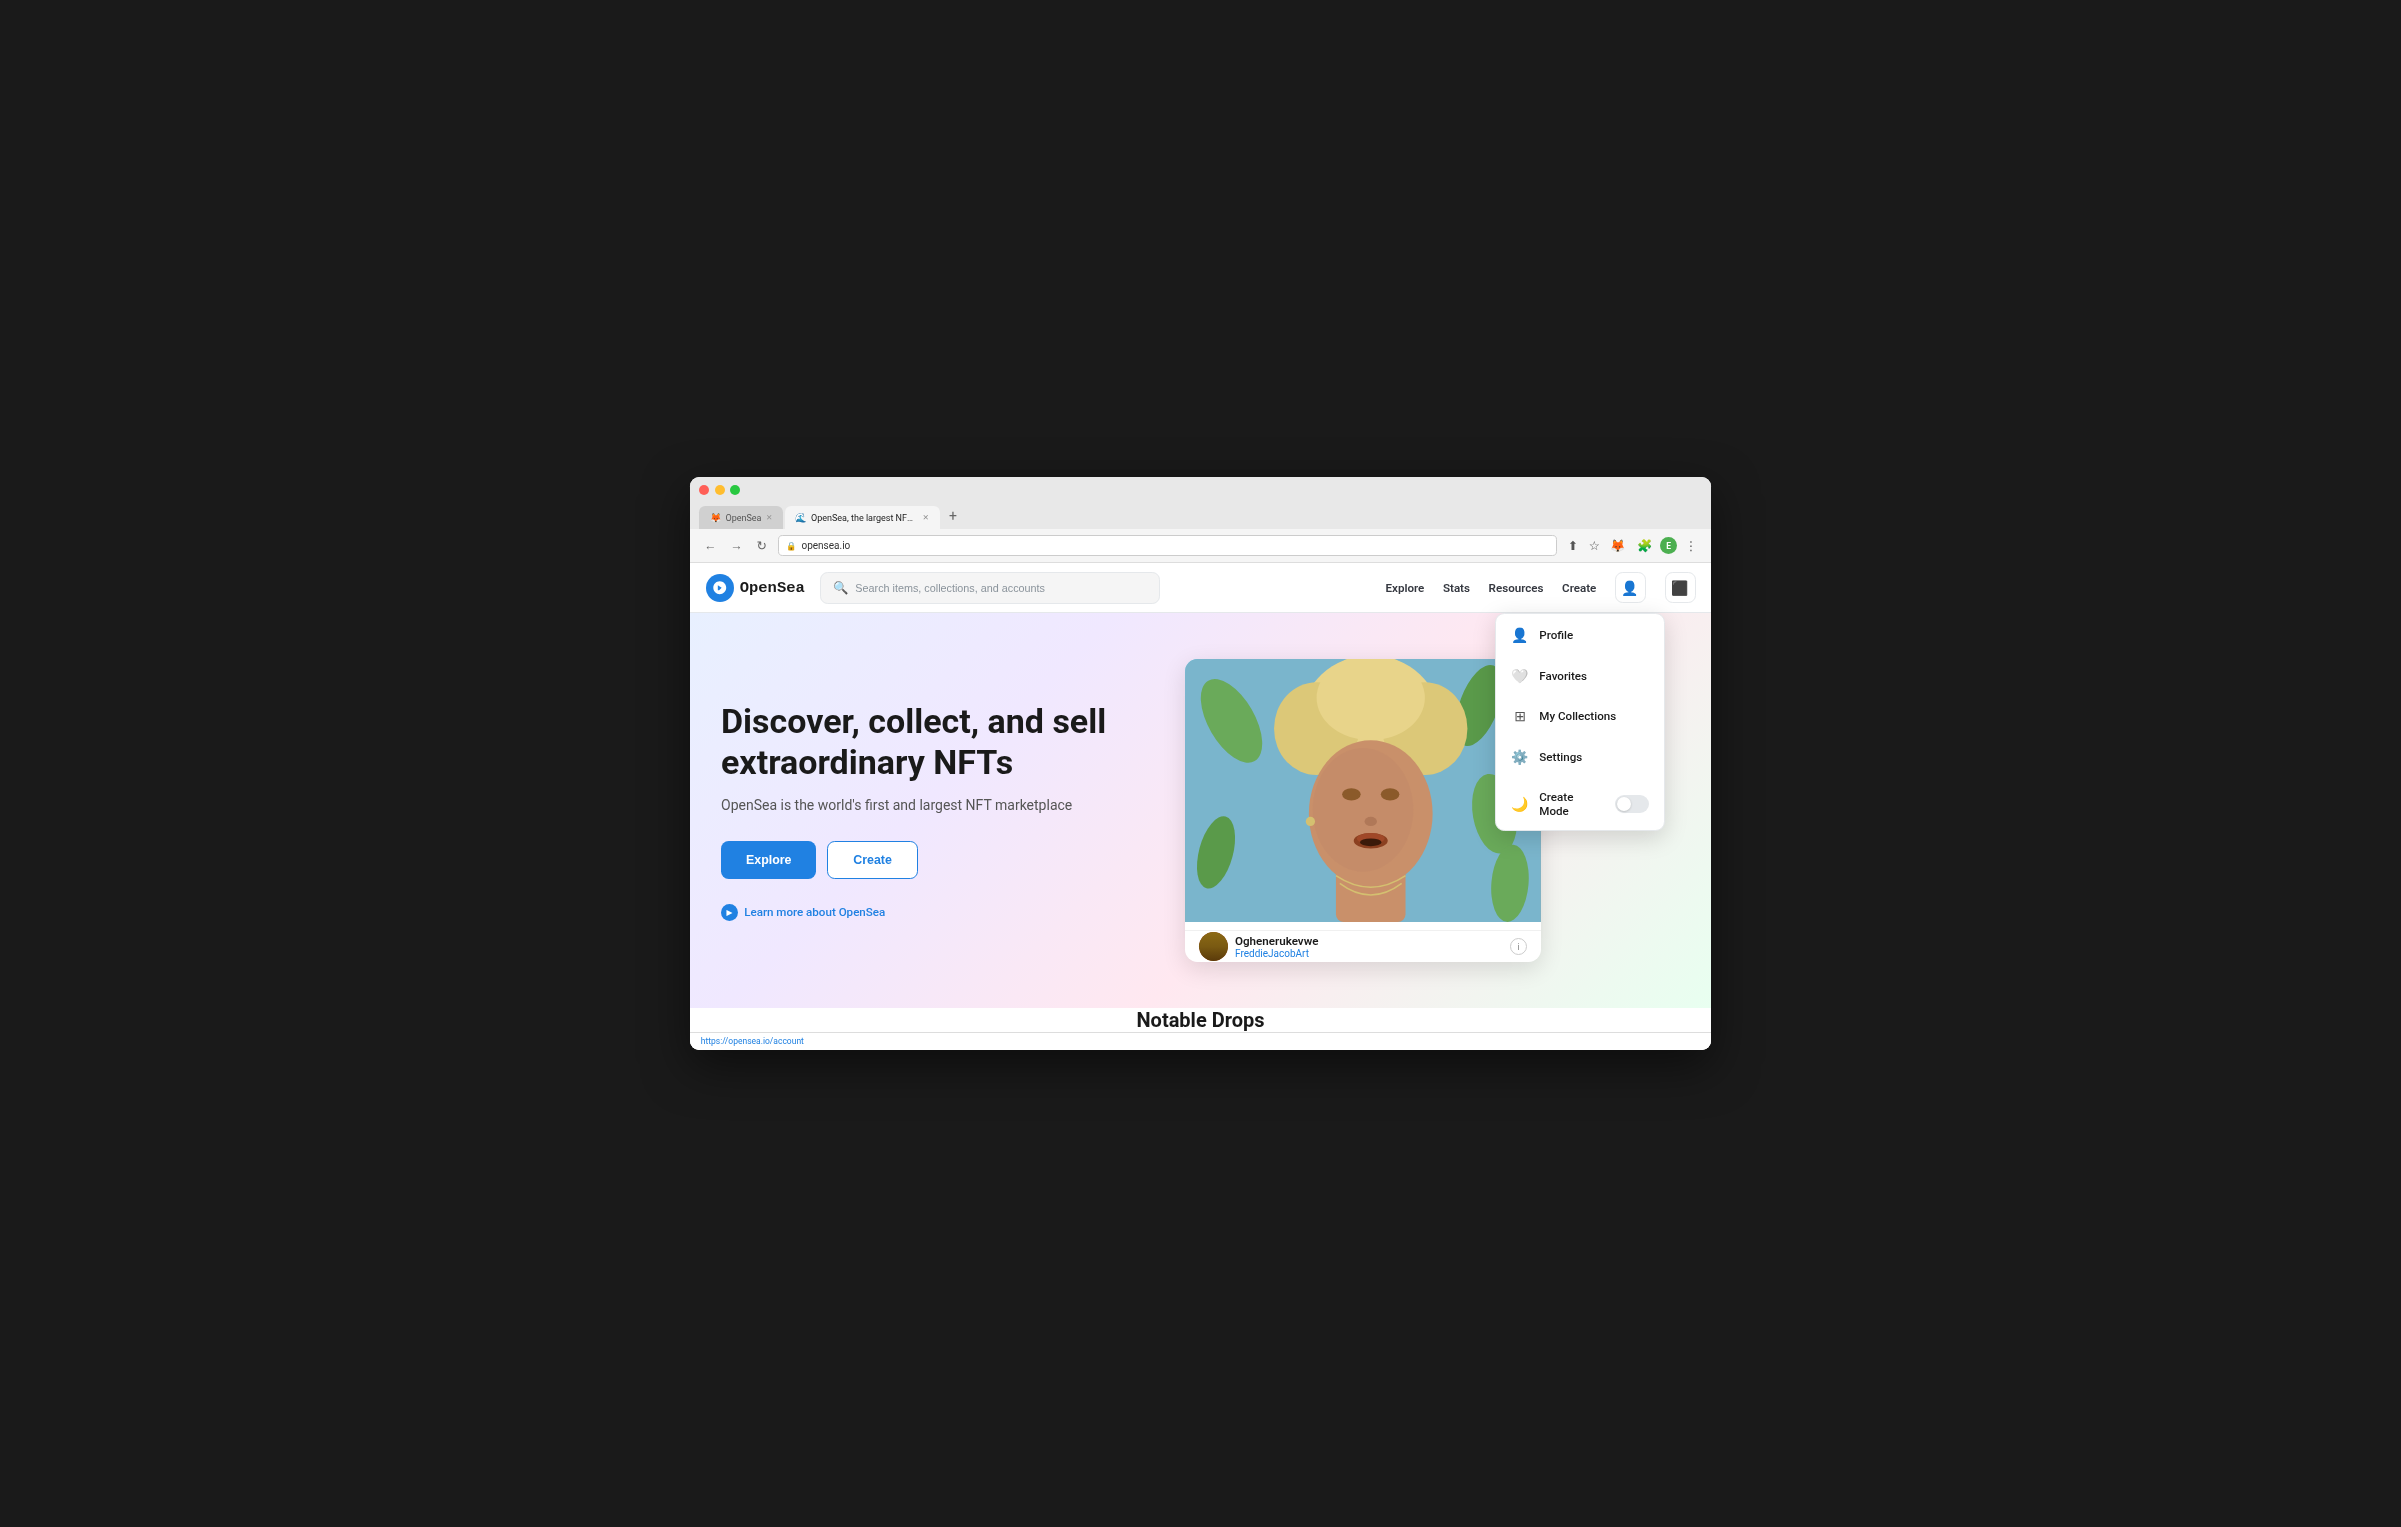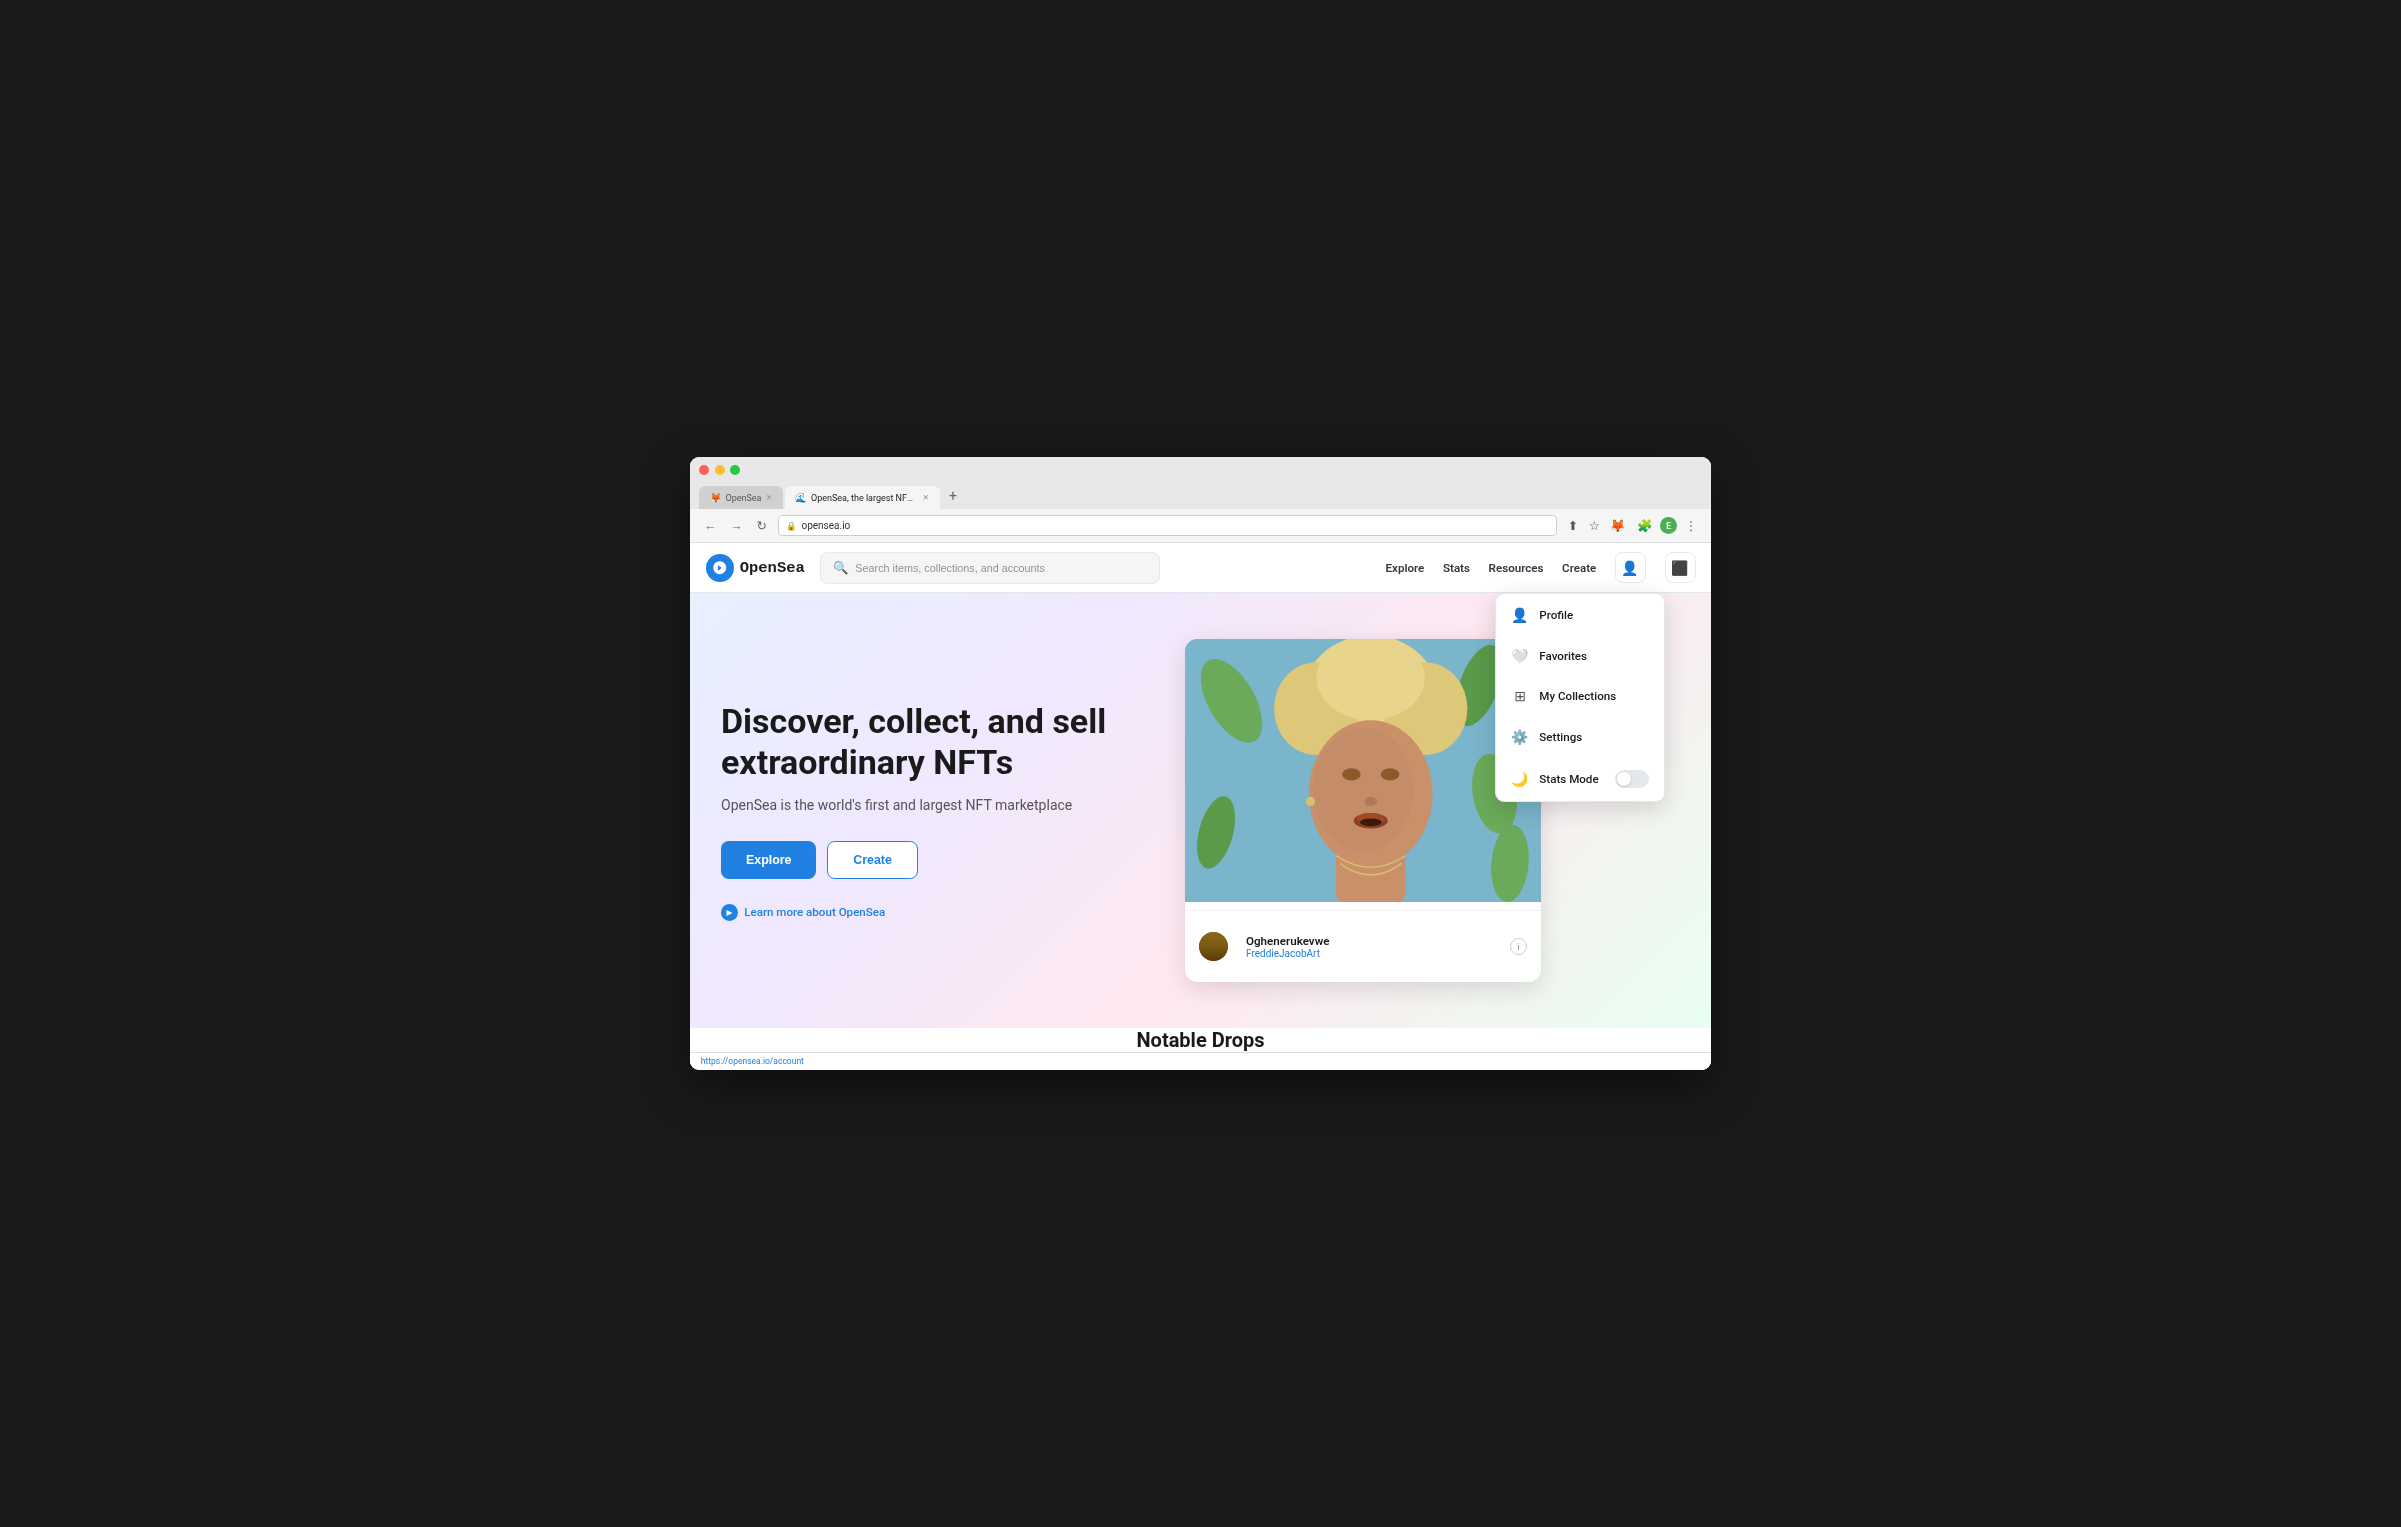--- a/index.html
+++ b/index.html
@@ -352,24 +352,24 @@
 
     .nft-image {
       width: 100%;
       height: 263px;
       background: linear-gradient(135deg, #87CEEB 0%, #5ba3c9 20%, #8fbc8f 40%, #c9a87c 60%, #d4956a 80%);
       position: relative;
       overflow: hidden;
     }
 
     .nft-footer {
-      padding: 21px 14px;
-      display: flex;
-      align-items: center;
-      gap: 18px;
+      padding: 1px 14px;
+      display: flex;
+      align-items: center;
+      gap: 7px;
       border-top: 0.8px solid #f0f0f0;
       margin-top: 8px;
     }
 
     .artist-avatar {
       width: 29px;
       height: 29px;
       border-radius: 50%;
       background: #8B4513;
       overflow: hidden;
@@ -577,21 +577,21 @@
         <div class="dropdown-item">
           <span class="dropdown-item-icon">⊞</span>
           <span class="dropdown-item-label">My Collections</span>
         </div>
         <div class="dropdown-item">
           <span class="dropdown-item-icon">⚙️</span>
           <span class="dropdown-item-label">Settings</span>
         </div>
         <div class="dropdown-item">
           <span class="dropdown-item-icon">🌙</span>
-          <span class="dropdown-item-label">Stats Mode</span>
+          <span class="dropdown-item-label">Create Mode</span>
           <div class="night-mode-toggle"></div>
         </div>
       </div>
     </div>
 
     <div class="hero-section">
       <div class="hero-text">
         <h1 class="hero-title">Discover, collect, and sell extraordinary NFTs</h1>
         <p class="hero-subtitle">OpenSea is the world's first and largest NFT marketplace</p>
         <div class="hero-buttons">

